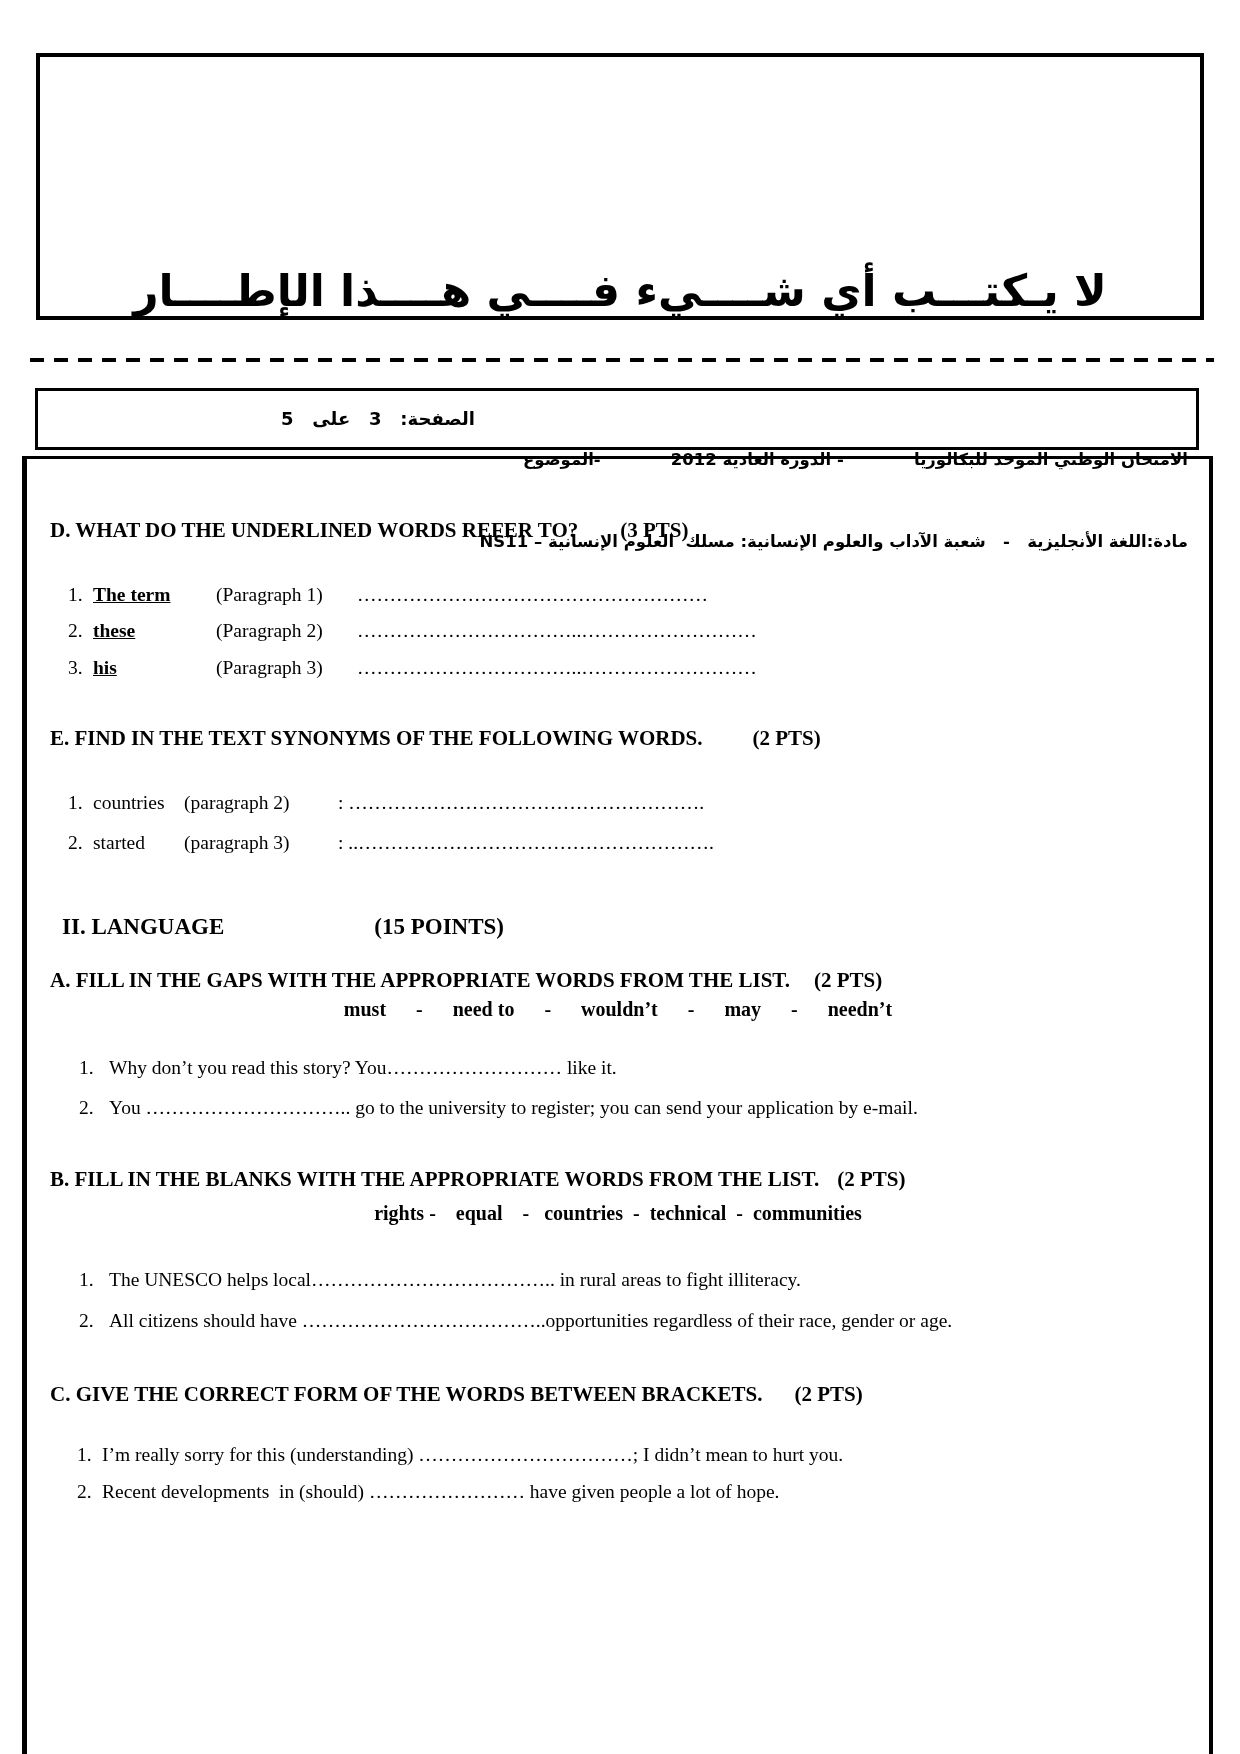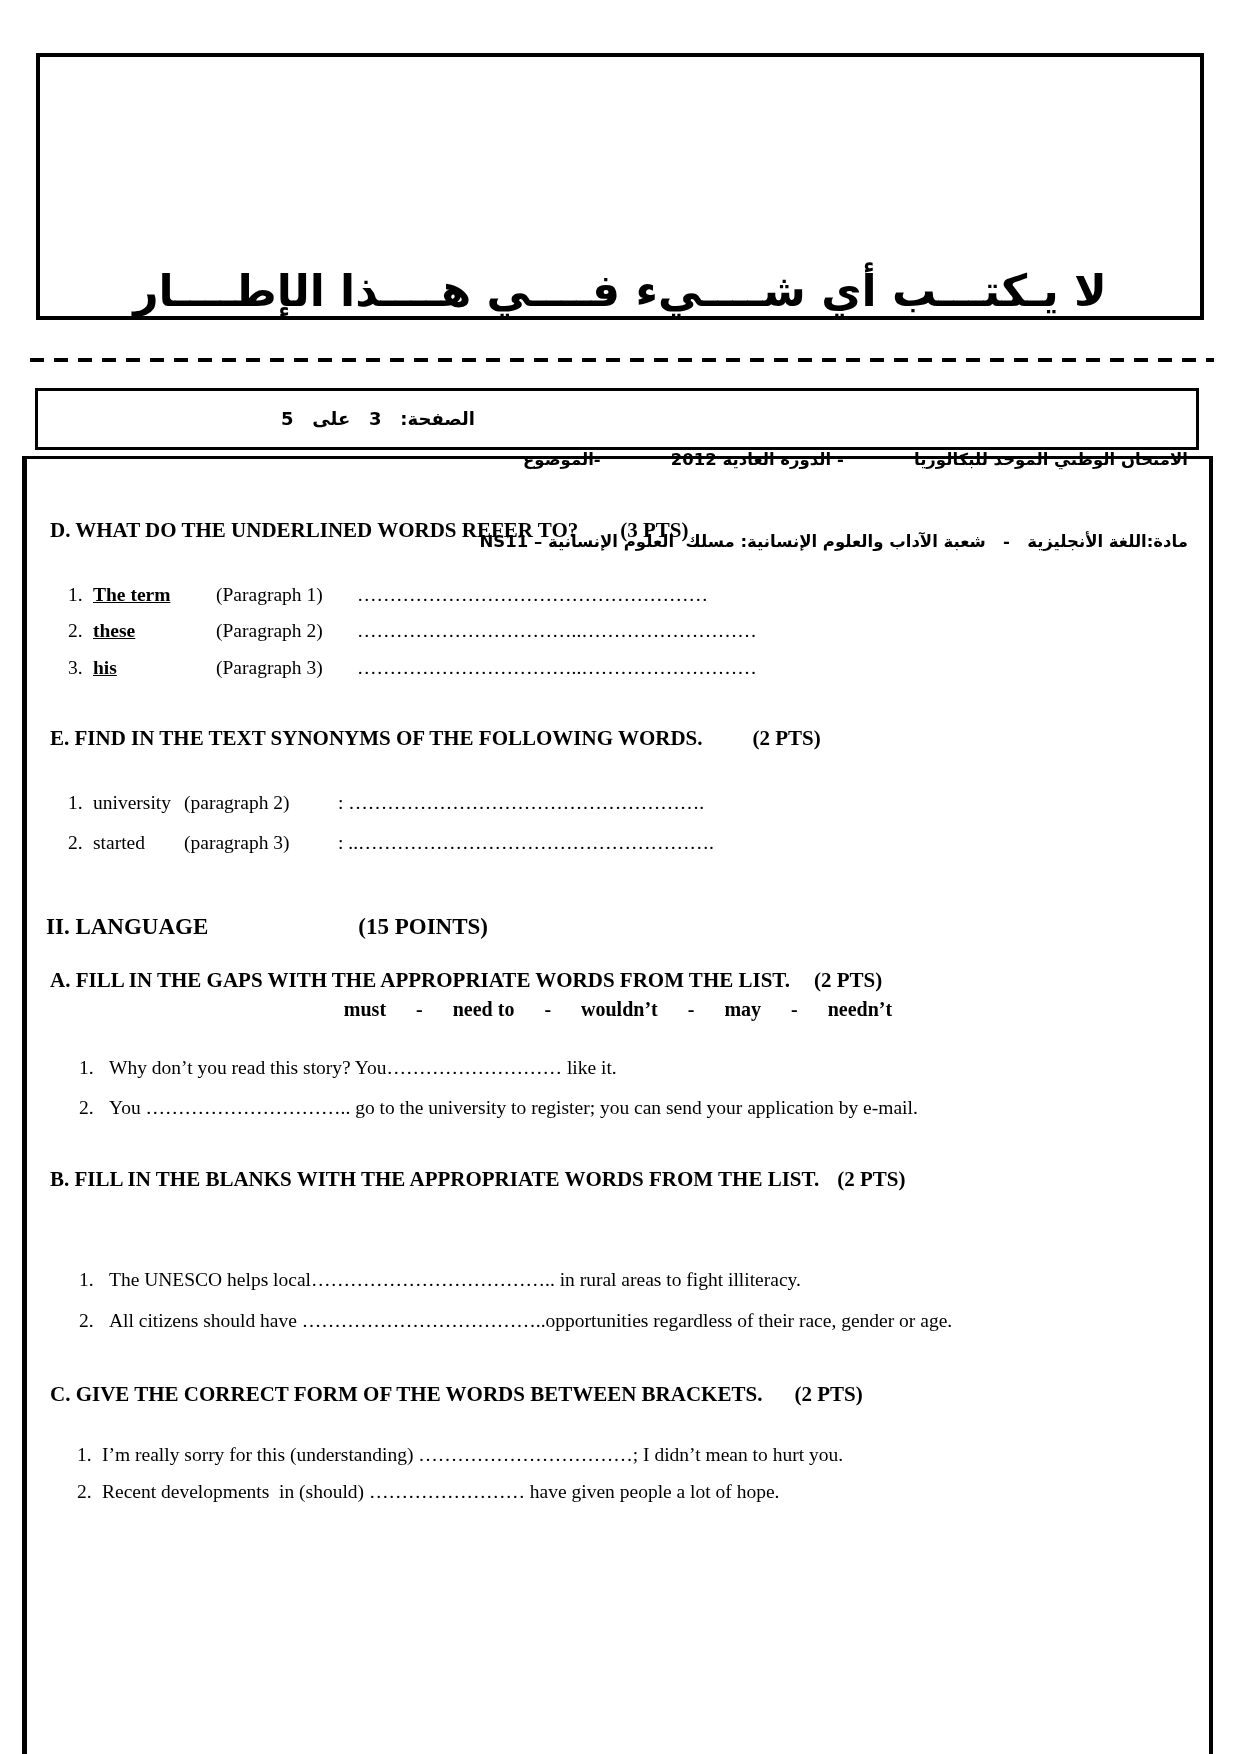--- a/index.html
+++ b/index.html
@@ -61,21 +61,21 @@
     font-weight:bold;font-size:21px;white-space:pre;
   }
   .pts{font-weight:bold;}
   .pts-d{margin-left:42px;}
   .pts-e{margin-left:50px;}
   .pts-lang{margin-left:150px;}
   .pts-a{margin-left:24px;}
   .pts-b{margin-left:18px;}
   .pts-c{margin-left:32px;}
   .lang-title{
-    position:absolute;left:19px;
+    position:absolute;left:35px;
     font-weight:bold;font-size:23px;white-space:pre;
   }
   .row{
     position:absolute;display:flex;
     font-size:19.5px;white-space:pre;
   }
   .de-row{left:41px;}
   .num{display:inline-block;width:25px;}
   .d-word{display:inline-block;width:123px;font-weight:bold;text-decoration:underline;}
   .e-word{display:inline-block;width:91px;}
@@ -132,21 +132,21 @@
       <span class="num">3.</span>
       <span class="d-word">his</span>
       <span class="d-para">(Paragraph 3)</span>
       <span class="dots">……………………………..………………………</span>
     </div>
 
     <div class="sec-title" style="top:267px"><span>E. FIND IN THE TEXT SYNONYMS OF THE FOLLOWING WORDS.</span><span class="pts pts-e">(2 PTS)</span></div>
 
     <div class="row de-row" style="top:333px">
       <span class="num">1.</span>
-      <span class="e-word">university</span>
+      <span class="e-word">countries</span>
       <span class="e-para">(paragraph 2)</span>
       <span class="dots">: ……………………………………………….</span>
     </div>
     <div class="row de-row" style="top:373px">
       <span class="num">2.</span>
       <span class="e-word">started</span>
       <span class="e-para">(paragraph 3)</span>
       <span class="dots">: ..……………………………………………….</span>
     </div>
 
@@ -158,20 +158,21 @@
     <div class="row ab-row" style="top:598px">
       <span class="num">1.</span>
       <span>Why don’t you read this story? You……………………… like it.</span>
     </div>
     <div class="row ab-row" style="top:638px">
       <span class="num">2.</span>
       <span>You ………………………….. go to the university to register; you can send your application by e-mail.</span>
     </div>
 
     <div class="sec-title" style="top:708px"><span>B. FILL IN THE BLANKS WITH THE APPROPRIATE WORDS FROM THE LIST.</span><span class="pts pts-b">(2 PTS)</span></div>
+    <div class="word-list" style="top:743px">rights -    equal    -   countries  -  technical  -  communities</div>
 
     <div class="row ab-row" style="top:810px">
       <span class="num">1.</span>
       <span>The UNESCO helps local……………………………….. in rural areas to fight illiteracy.</span>
     </div>
     <div class="row ab-row" style="top:851px">
       <span class="num">2.</span>
       <span>All citizens should have ………………………………..opportunities regardless of their race, gender or age.</span>
     </div>
 

